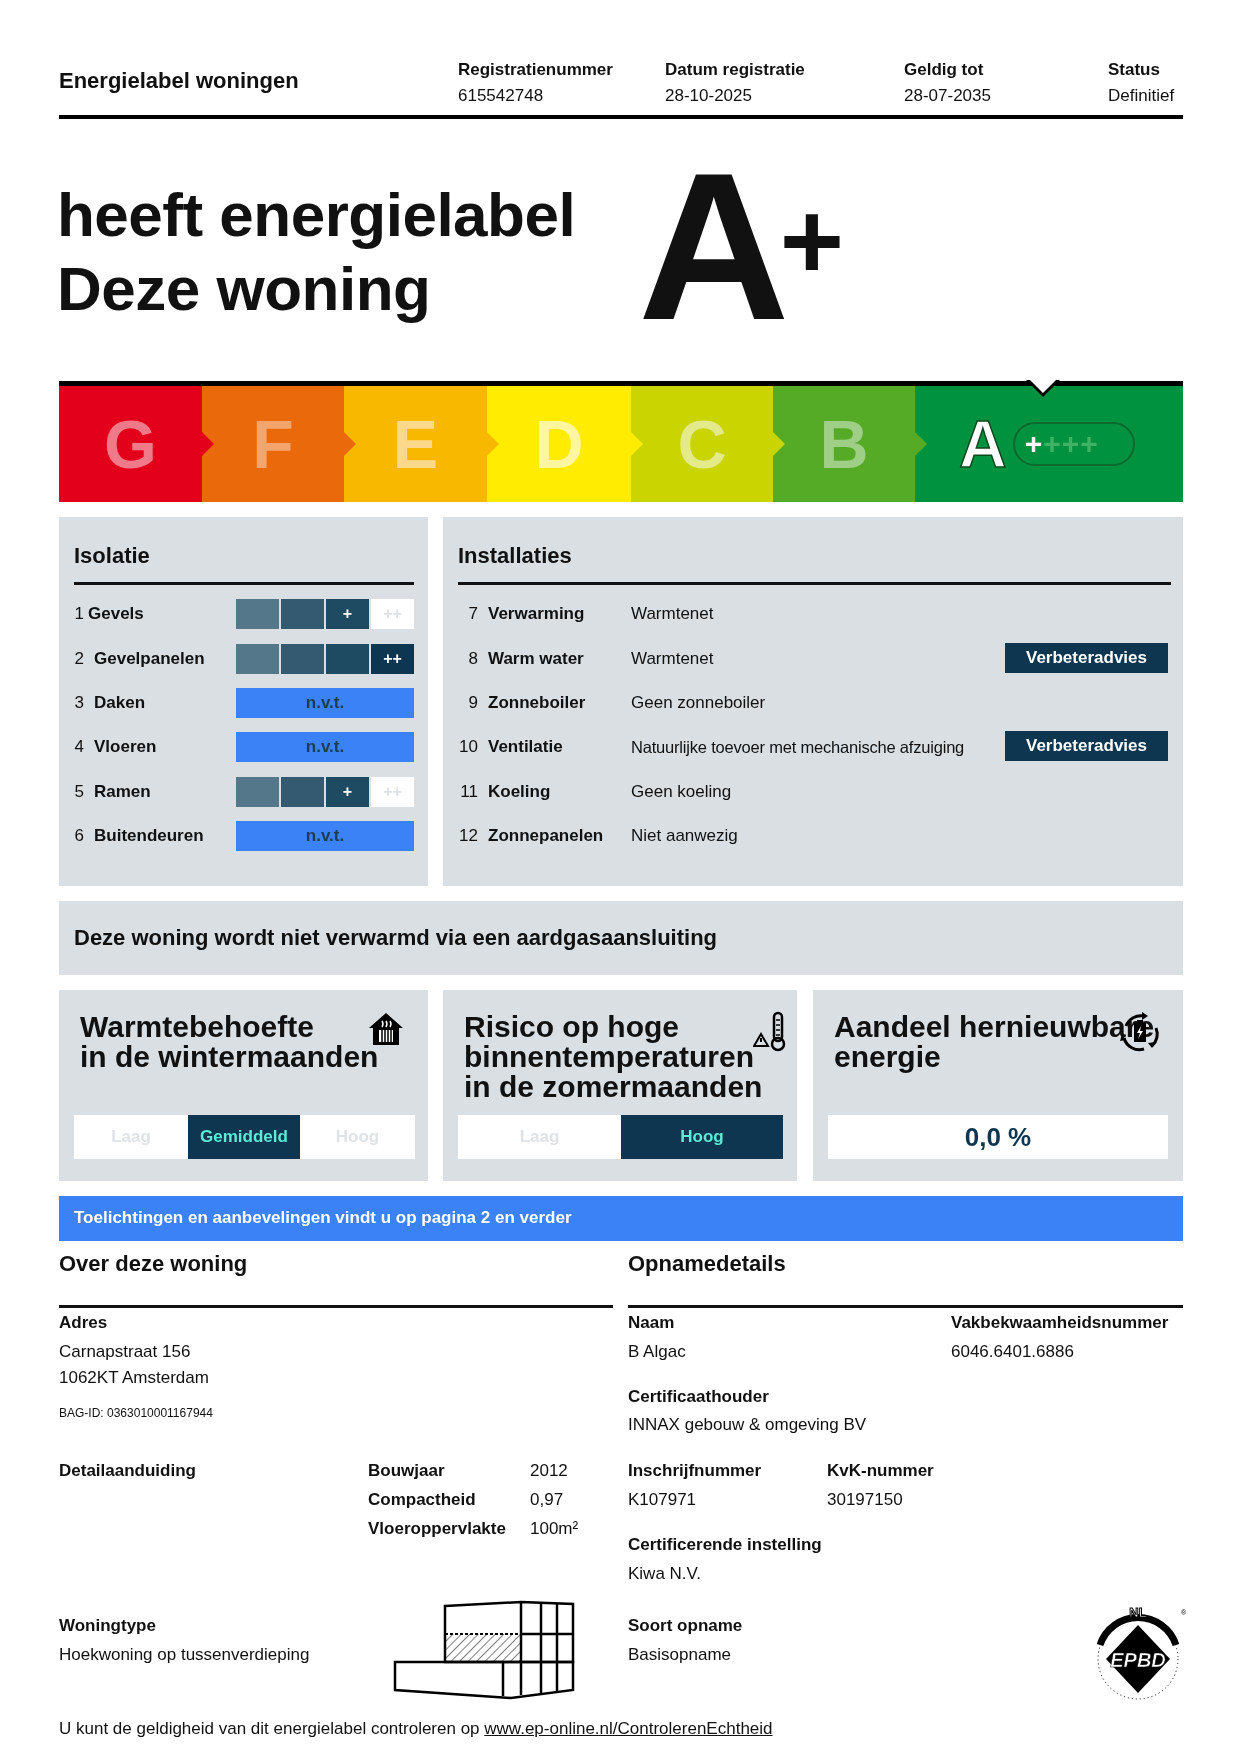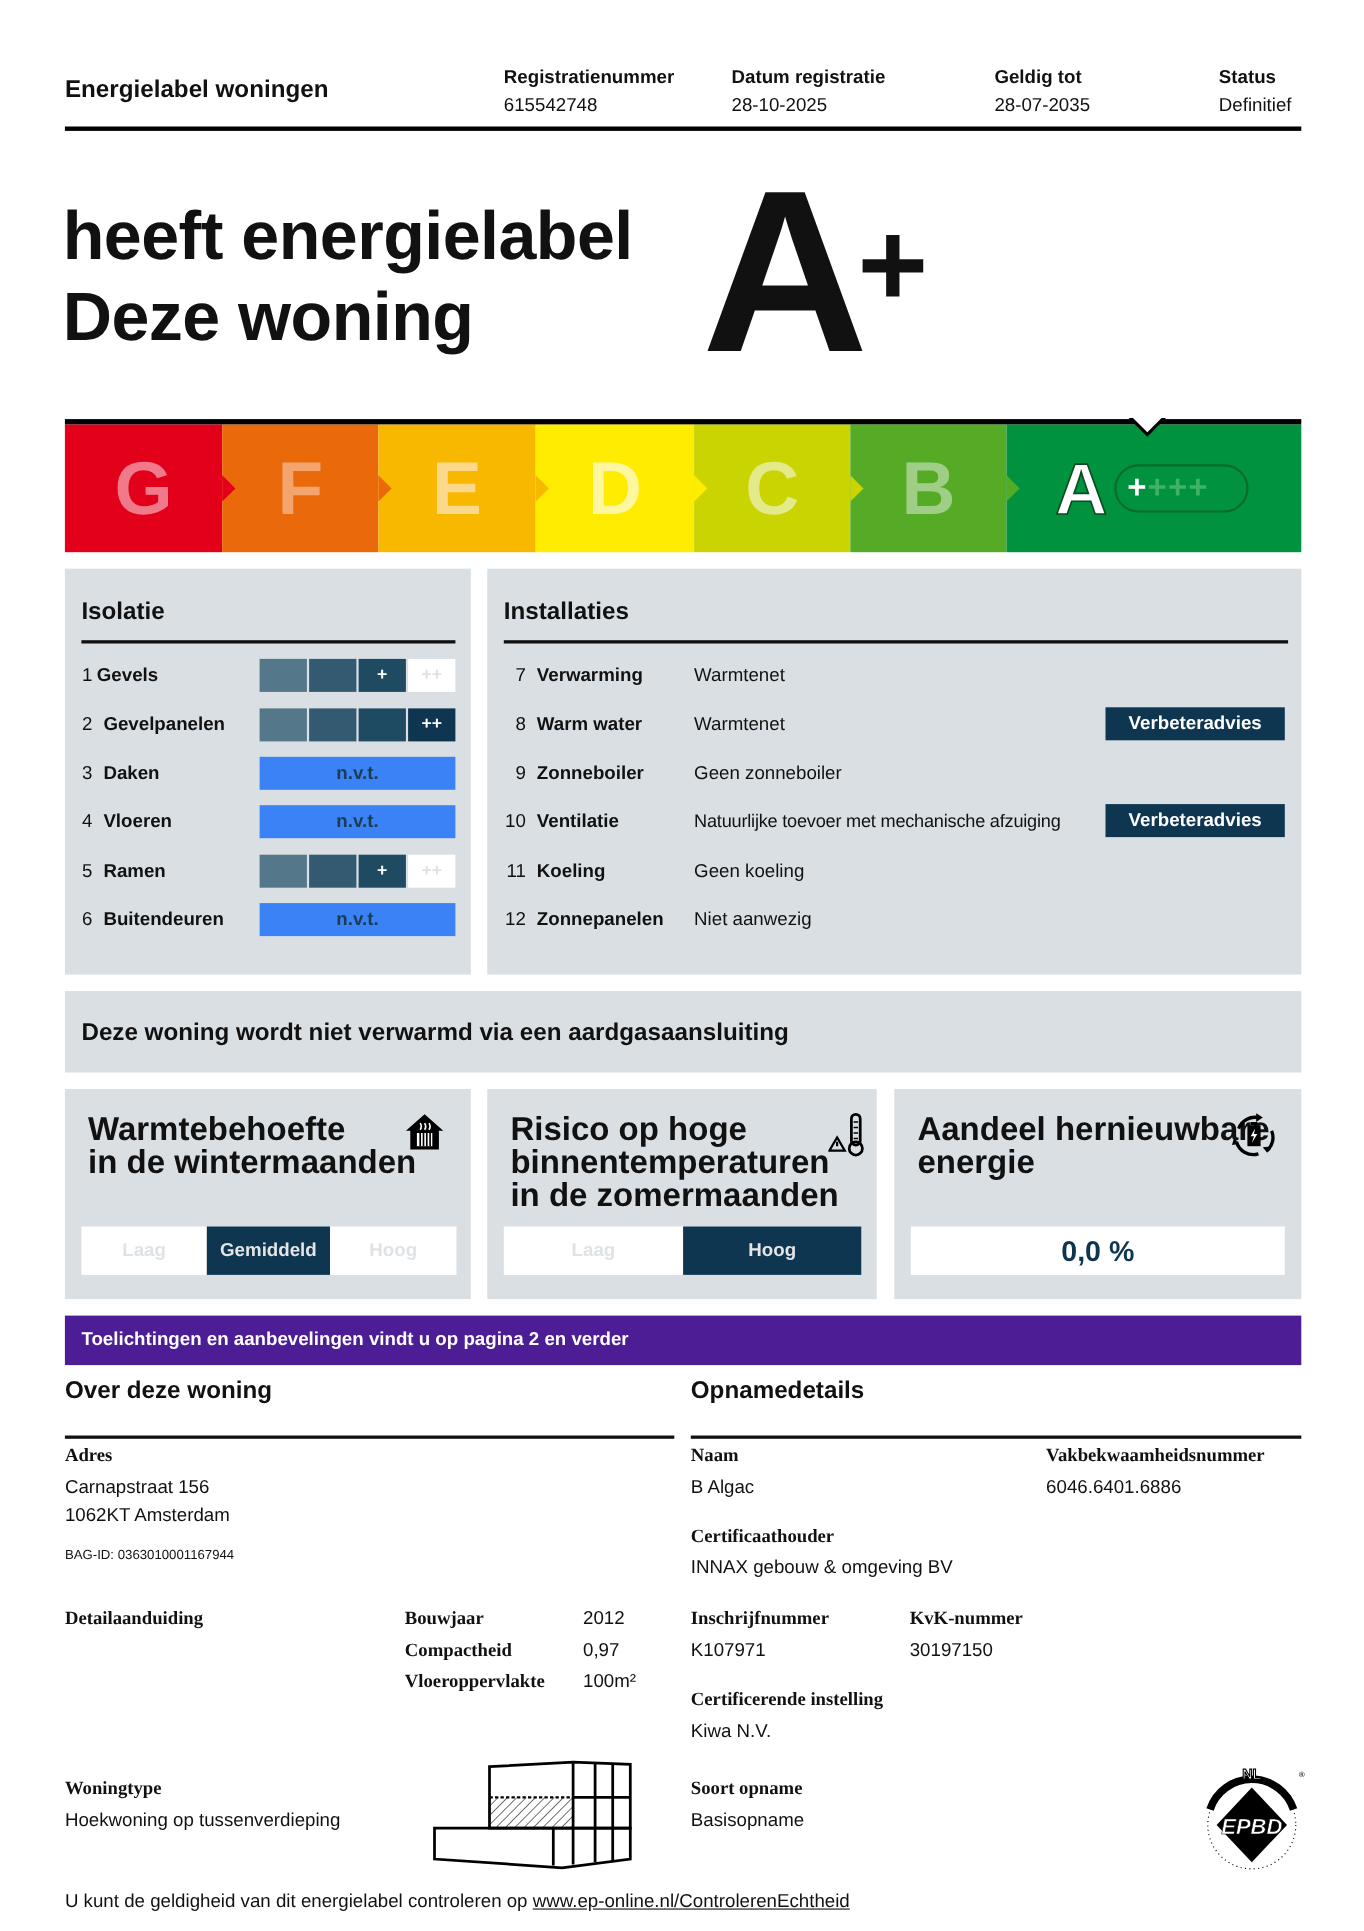--- a/index.html
+++ b/index.html
@@ -42,28 +42,28 @@
   .bar .cell { width: 43px; height: 30px; display: flex; align-items: center; justify-content: center; font-size: 16px; font-weight: bold; color: #fff; }
   .nvt { position: absolute; width: 178px; height: 30px; background: #3b82f6; display: flex; align-items: center; justify-content: center; font-size: 17px; font-weight: bold; color: #1c3c52; }
   .btn { position: absolute; background: #0e3651; color: #fff; font-size: 17px; font-weight: bold; display: flex; align-items: center; justify-content: center; width: 163px; height: 30px; }
 
   .gas { left: 59px; top: 901px; width: 1124px; height: 74px; }
   .gas-t { position: absolute; left: 15px; top: 24px; font-size: 22px; font-weight: bold; }
 
   .ind-t { position: absolute; left: 21px; top: 22px; font-size: 30px; font-weight: bold; line-height: 30px; }
   .seg3 { position: absolute; display: flex; height: 44px; background: #fff; }
   .seg3 div { display: flex; align-items: center; justify-content: center; font-size: 17px; font-weight: bold; color: #dfe3e6; }
-  .seg3 .on { background: #0e3651; color: #e5e5e5; }
-
-  .banner { left: 59px; top: 1196px; width: 1124px; height: 45px; background: #4c1d95; }
+  .seg3 .on { background: #0e3651; color: #5eead4; }
+
+  .banner { left: 59px; top: 1196px; width: 1124px; height: 45px; background: #3b82f6; }
   .banner-t { position: absolute; left: 15px; top: 12px; font-size: 17px; font-weight: bold; color: #fff; }
 
   .sec-h { font-size: 22px; font-weight: bold; }
   .sec-rule { height: 3px; background: #111; }
-  .k { font-size: 17px; font-weight: bold; font-family: Liberation Serif, serif; }
+  .k { font-size: 17px; font-weight: bold; }
   .v { font-size: 17px; }
   .small { font-size: 12px; }
   .link { text-decoration: underline; }
 </style>
 </head>
 <body>
 
 <div class="abs hdr-title">Energielabel woningen</div>
 <div class="abs hdr-col" style="left:458px">
   <div class="lbl">Registratienummer</div>

